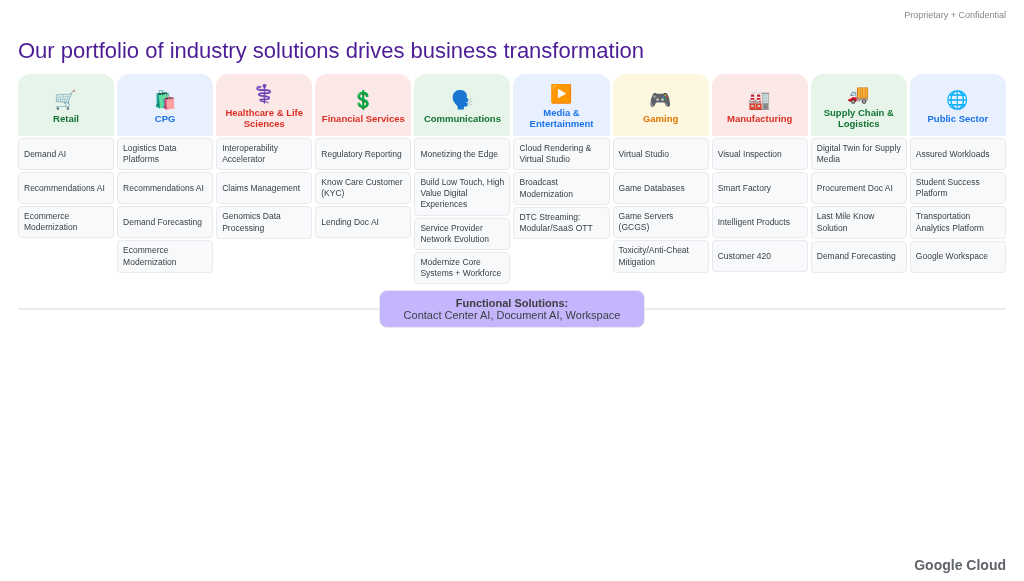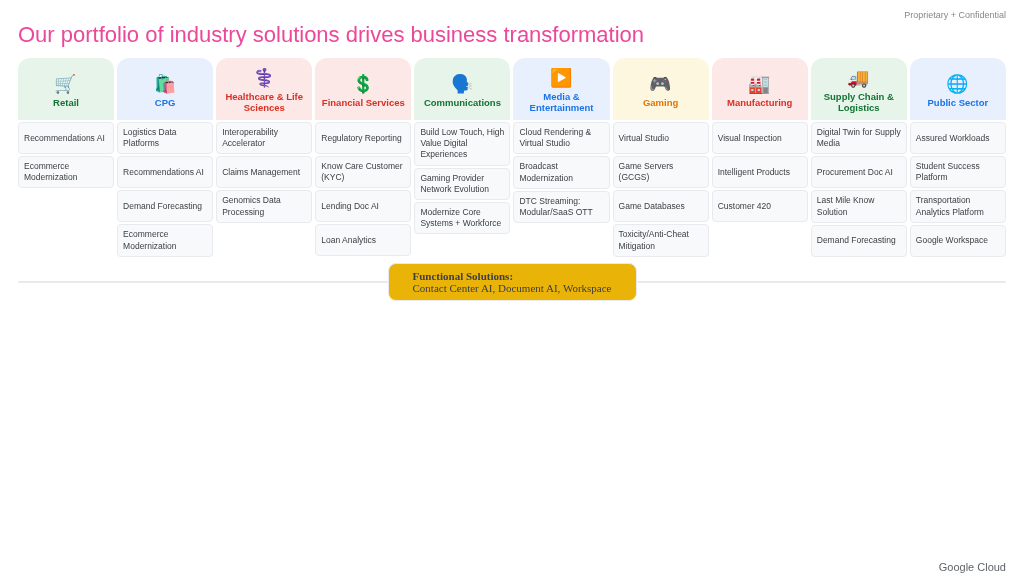--- a/index.html
+++ b/index.html
@@ -16,26 +16,26 @@
       height: 581px;
       background: #fff;
       padding: 10px 18px 8px 18px;
       display: flex;
       flex-direction: column;
     }
     .confidential {
       text-align: right;
       font-size: 9px;
       color: #888;
-      margin-bottom: 2px;
+      margin-bottom: 18px;
     }
     .main-title {
       font-size: 22px;
       font-weight: 400;
-      color: #ec4899;
+      color: #4c1d95;
       margin-bottom: 10px;
       line-height: 1.2;
     }
     .grid-area {
       flex: 1;
       overflow: hidden;
     }
     .columns-wrapper {
       display: flex;
       gap: 3px;
@@ -87,41 +87,40 @@
       gap: 0;
       position: relative;
     }
     .func-line {
       height: 2px;
       background: #e8eaed;
       border-radius: 2px;
       flex: 1;
     }
     .func-box {
-      background: #eab308;
+      background: #c4b5fd;
       border-radius: 8px;
       padding: 6px 24px;
-      text-align: left;
+      text-align: center;
       font-size: 11px;
       color: #3c4043;
       border: 1px solid #e8eaed;
-      font-family: Liberation Serif, serif;
     }
     .func-box .func-title {
       font-weight: 600;
     }
     .func-box .func-sub {
       font-weight: 400;
     }
     .google-cloud {
       text-align: right;
-      font-size: 11px;
+      font-size: 14px;
       color: #5f6368;
       margin-top: 21px;
-      font-weight: 400;
+      font-weight: 700;
     }
     
     .col-retail .col-header { background: #e6f4ea; color: #137333; }
     .col-cpg .col-header { background: #e8f0fe; color: #1a73e8; }
     .col-health .col-header { background: #fce8e6; color: #d93025; }
     .col-financial .col-header { background: #fce8e6; color: #d93025; }
     .col-comms .col-header { background: #e6f4ea; color: #137333; }
     .col-media .col-header { background: #e8f0fe; color: #1a73e8; }
     .col-gaming .col-header { background: #fef7e0; color: #e37400; }
     .col-mfg .col-header { background: #fce8e6; color: #d93025; }
@@ -135,20 +134,21 @@
   <div class="confidential">Proprietary + Confidential</div>
   <div class="main-title">Our portfolio of industry solutions drives business transformation</div>
 
   <div class="grid-area">
     <div class="columns-wrapper" id="columns-wrapper">
     <div class="col col-retail">
           <div class="col-header">
             <div class="icon">🛒</div>
             <div class="label">Retail</div>
           </div>
+          <div class="cell">Demand AI</div>
           <div class="cell">Recommendations AI</div>
           <div class="cell">Ecommerce Modernization</div>
         </div>
         <div class="col col-cpg">
           <div class="col-header">
             <div class="icon">🛍️</div>
             <div class="label">CPG</div>
           </div>
           <div class="cell">Logistics Data Platforms</div>
           <div class="cell">Recommendations AI</div>
@@ -165,56 +165,57 @@
           <div class="cell">Genomics Data Processing</div>
         </div>
         <div class="col col-financial">
           <div class="col-header">
             <div class="icon">💲</div>
             <div class="label">Financial Services</div>
           </div>
           <div class="cell">Regulatory Reporting</div>
           <div class="cell">Know Care Customer (KYC)</div>
           <div class="cell">Lending Doc AI</div>
-          <div class="cell">Loan Analytics</div>
         </div>
         <div class="col col-comms">
           <div class="col-header">
             <div class="icon">🗣️</div>
             <div class="label">Communications</div>
           </div>
+          <div class="cell">Monetizing the Edge</div>
           <div class="cell">Build Low Touch, High Value Digital Experiences</div>
-          <div class="cell">Gaming Provider Network Evolution</div>
+          <div class="cell">Service Provider Network Evolution</div>
           <div class="cell">Modernize Core Systems + Workforce</div>
         </div>
         <div class="col col-media">
           <div class="col-header">
             <div class="icon">▶️</div>
             <div class="label">Media &amp; Entertainment</div>
           </div>
           <div class="cell">Cloud Rendering &amp; Virtual Studio</div>
           <div class="cell">Broadcast Modernization</div>
           <div class="cell">DTC Streaming: Modular/SaaS OTT</div>
         </div>
         <div class="col col-gaming">
           <div class="col-header">
             <div class="icon">🎮</div>
             <div class="label">Gaming</div>
           </div>
           <div class="cell">Virtual Studio</div>
+          <div class="cell">Game Databases</div>
           <div class="cell">Game Servers (GCGS)</div>
-          <div class="cell">Game Databases</div>
           <div class="cell">Toxicity/Anti-Cheat Mitigation</div>
         </div>
         <div class="col col-mfg">
           <div class="col-header">
             <div class="icon">🏭</div>
             <div class="label">Manufacturing</div>
           </div>
           <div class="cell">Visual Inspection</div>
+          <div class="cell">Smart Factory</div>
           <div class="cell">Intelligent Products</div>
           <div class="cell">Customer 420</div>
         </div>
         <div class="col col-supply">
           <div class="col-header">
             <div class="icon">🚚</div>
             <div class="label">Supply Chain &amp; Logistics</div>
           </div>
           <div class="cell">Digital Twin for Supply Media</div>
           <div class="cell">Procurement Doc AI</div>

